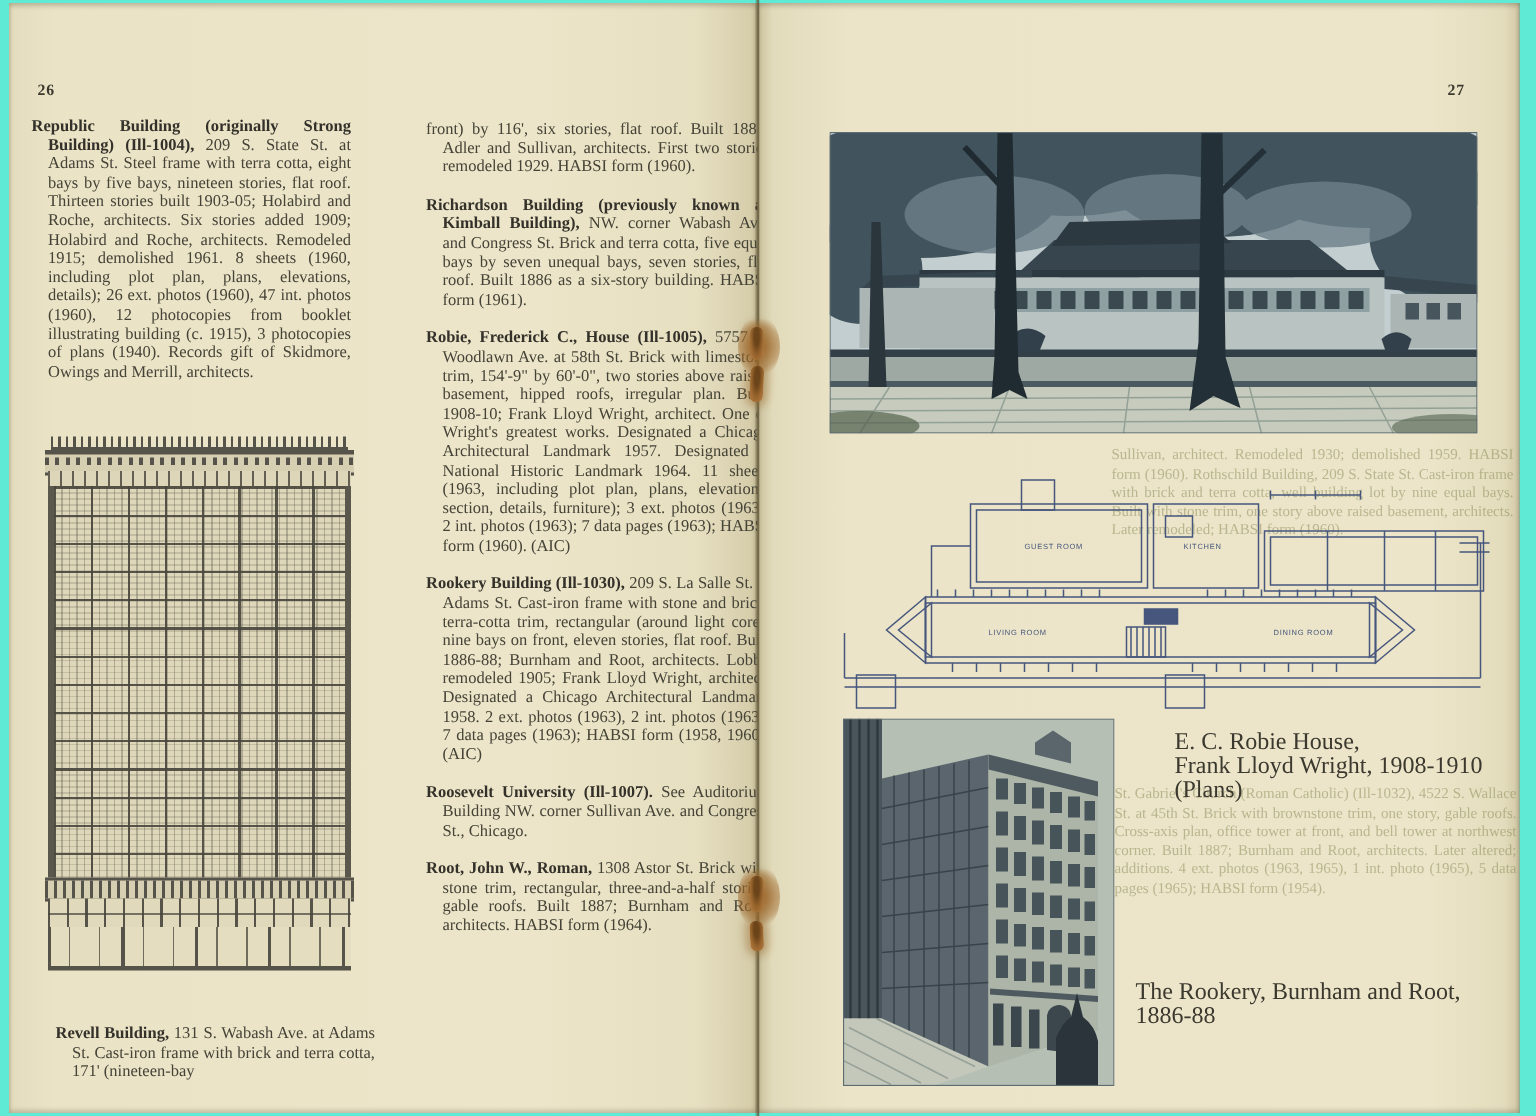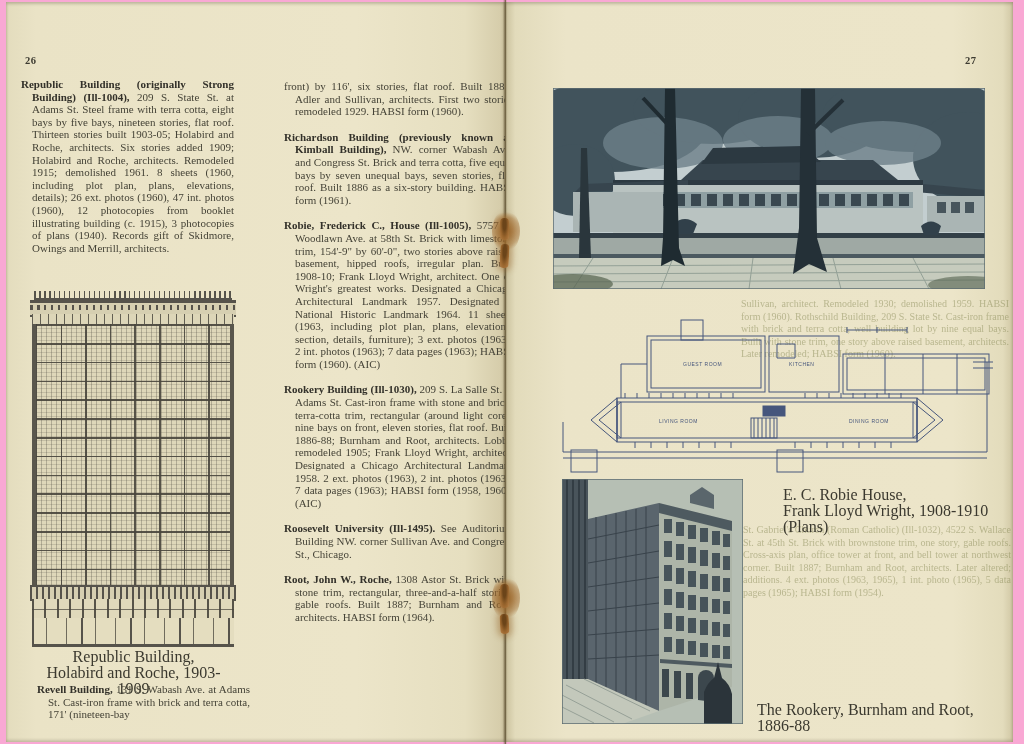--- a/index.html
+++ b/index.html
@@ -1,17 +1,17 @@
 <!DOCTYPE html>
 <html><head>
 <meta charset="utf-8">
 <style>
   html,body{margin:0;padding:0;}
   body{width:1024px;height:744px;overflow:hidden;background:#17140f;font-family:"Liberation Serif",serif;}
-  .scan{position:relative;width:1024px;height:744px;background:#f9a8d4;}
+  .scan{position:relative;width:1024px;height:744px;background:#5eead4;}
 
   
   .page{position:absolute;top:2px;height:740px;color:#44423a;}
   .page-left{left:6px;width:499px;
     background:linear-gradient(90deg,#e3dcbd 0,#eae3c6 6%,#ece5c9 70%,#e6dfc0 92%,#d6cdab 99%,#c4bb97 100%);
     box-shadow:inset 0 2px 3px rgba(60,50,30,.25), inset 0 -2px 3px rgba(60,50,30,.2);}
   .page-right{left:505px;width:508px;
     background:linear-gradient(90deg,#c9c09c 0,#e2dbbb 2%,#ebe4c8 12%,#ece5c9 88%,#e3dcbc 98%,#d0c7a4 100%);
     box-shadow:inset 0 2px 3px rgba(60,50,30,.25), inset 0 -2px 3px rgba(60,50,30,.2);}
   .gutter{position:absolute;left:503px;top:0;width:4px;height:744px;
@@ -90,36 +90,32 @@
     <div class="facade">
       <div class="f-cresting"></div>
       <div class="f-cornice"></div>
       <div class="f-attic"></div>
       <div class="f-shaft"></div>
       <div class="f-band"></div>
       <div class="f-mezz"></div>
       <div class="f-store"></div>
     </div>
 
-    <div class="caption" style="left:25px;top:647px;width:205px;text-align:center;">
-      <div>Republic Building,</div>
-      <div>Holabird and Roche, 1903-1909</div>
-    </div>
 
     <div class="col" style="left:15px;top:681px;width:213px;margin-left:16px;">
       <p class="entry"><b>Revell Building,</b><span> 131 S. Wabash Ave. at Adams St. Cast-iron frame with brick and terra cotta, 171' (nineteen-bay</span></p>
     </div>
 
     <div class="col" style="left:232px;top:78px;width:229px;margin-left:46px;">
       <p class="entry"><b></b><span>front) by 116', six stories, flat roof. Built 1882; Adler and Sullivan, architects. First two stories remodeled 1929. HABSI form (1960).</span></p>
       <p class="entry"><b>Richardson Building (previously known as Kimball Building),</b><span> NW. corner Wabash Ave. and Congress St. Brick and terra cotta, five equal bays by seven unequal bays, seven stories, flat roof. Built 1886 as a six-story building. HABSI form (1961).</span></p>
       <p class="entry"><b>Robie, Frederick C., House (Ill-1005),</b><span> 5757 S. Woodlawn Ave. at 58th St. Brick with limestone trim, 154'-9" by 60'-0", two stories above raised basement, hipped roofs, irregular plan. Built 1908-10; Frank Lloyd Wright, architect. One of Wright's greatest works. Designated a Chicago Architectural Landmark 1957. Designated a National Historic Landmark 1964. 11 sheets (1963, including plot plan, plans, elevations, section, details, furniture); 3 ext. photos (1963), 2 int. photos (1963); 7 data pages (1963); HABSI form (1960). (AIC)</span></p>
       <p class="entry"><b>Rookery Building (Ill-1030),</b><span> 209 S. La Salle St. at Adams St. Cast-iron frame with stone and brick, terra-cotta trim, rectangular (around light core), nine bays on front, eleven stories, flat roof. Built 1886-88; Burnham and Root, architects. Lobby remodeled 1905; Frank Lloyd Wright, architect. Designated a Chicago Architectural Landmark 1958. 2 ext. photos (1963), 2 int. photos (1963); 7 data pages (1963); HABSI form (1958, 1960). (AIC)</span></p>
-      <p class="entry"><b>Roosevelt University (Ill-1495).</b><span> See Auditorium Building NW. corner Sullivan Ave. and Congress St., Chicago.</span></p>
-      <p class="entry"><b>Root, John W., Roche,</b><span> 1308 Astor St. Brick with stone trim, rectangular, three-and-a-half stories, gable roofs. Built 1887; Burnham and Root, architects. HABSI form (1964).</span></p>
+      <p class="entry"><b>Roosevelt University (Ill-1007).</b><span> See Auditorium Building NW. corner Sullivan Ave. and Congress St., Chicago.</span></p>
+      <p class="entry"><b>Root, John W., Roman,</b><span> 1308 Astor St. Brick with stone trim, rectangular, three-and-a-half stories, gable roofs. Built 1887; Burnham and Root, architects. HABSI form (1964).</span></p>
     </div>
   </div>
 
   <div class="page page-right">
     <div class="pagenum" style="left:460px;top:53px;">27</div>
 
     <div class="bleed" style="left:236px;top:296px;width:268px;height:184px;">Sullivan, architect. Remodeled 1930; demolished 1959. HABSI form (1960). Rothschild Building, 209 S. State St. Cast-iron frame with brick and terra cotta, well building lot by nine equal bays. Built with stone trim, one story above raised basement, architects. Later remodeled; HABSI form (1960).</div>
     <div class="bleed" style="left:238px;top:522px;width:268px;height:216px;">St. Gabriel's Church (Roman Catholic) (Ill-1032), 4522 S. Wallace St. at 45th St. Brick with brownstone trim, one story, gable roofs. Cross-axis plan, office tower at front, and bell tower at northwest corner. Built 1887; Burnham and Root, architects. Later altered; additions. 4 ext. photos (1963, 1965), 1 int. photo (1965), 5 data pages (1965); HABSI form (1954).</div>
 
     <div class="photo" style="left:48px;top:86px;width:432px;height:201px;">
@@ -350,21 +346,21 @@
             <line x1="0" y1="216" x2="52" y2="243"></line>
           <line x1="0" y1="228" x2="32" y2="244"></line>
             <line x1="22" y1="200" x2="88" y2="232"></line>
         </g>
 
         <path d="M142 245 v-32 q4 -10 10 -14 l4 -16 4 16 q8 6 10 16 v30 z" fill="#2b343a"></path>
         <rect x="0" y="0" width="181" height="245" fill="none" stroke="#5d6c70" stroke-width="1.5"></rect>
       </svg>
     </div>
 
-    <div class="caption" style="left:252px;top:700px;width:250px;">The Rookery, Burnham and Root, 1886-88</div>
+    <div class="caption" style="left:252px;top:652px;width:250px;">The Rookery, Burnham and Root, 1886-88</div>
   </div>
 
   <div class="gutter"></div>
   <div class="gutter-line"></div>
   <div class="staple-stain" style="left:492px;top:210px;width:28px;height:42px;"></div>
   <div class="staple" style="top:218px;height:22px;"></div>
   <div class="staple" style="top:244px;height:24px;transform:rotate(3deg);"></div>
   <div class="staple-stain" style="left:492px;top:576px;width:28px;height:44px;"></div>
   <div class="staple" style="top:584px;height:24px;"></div>
   <div class="staple" style="top:614px;height:20px;transform:rotate(-3deg);"></div>

